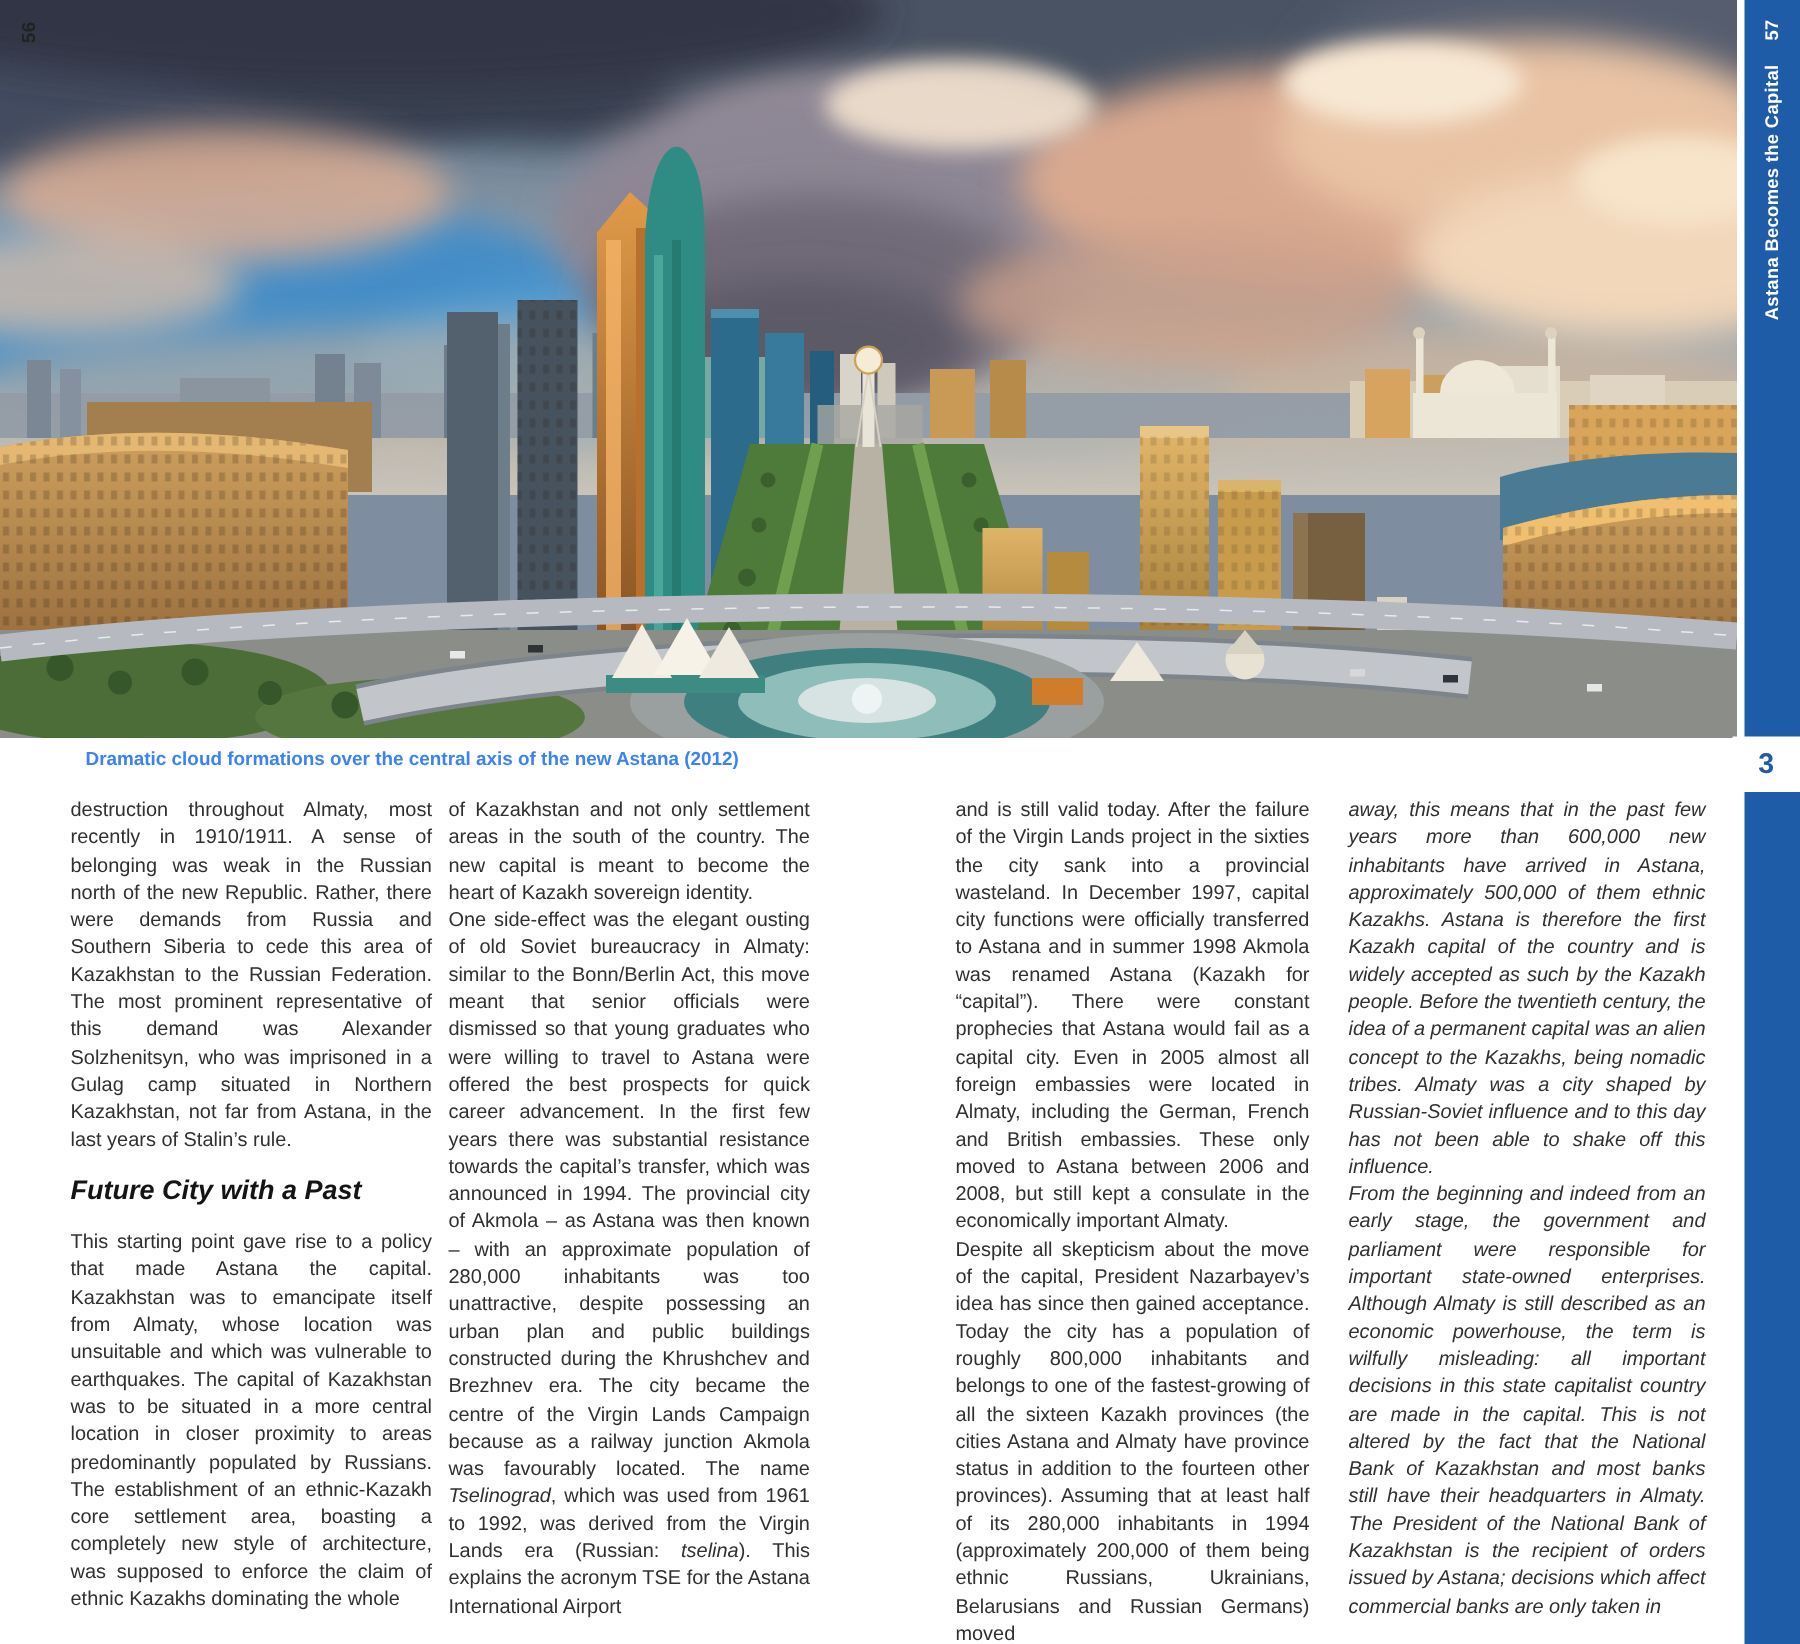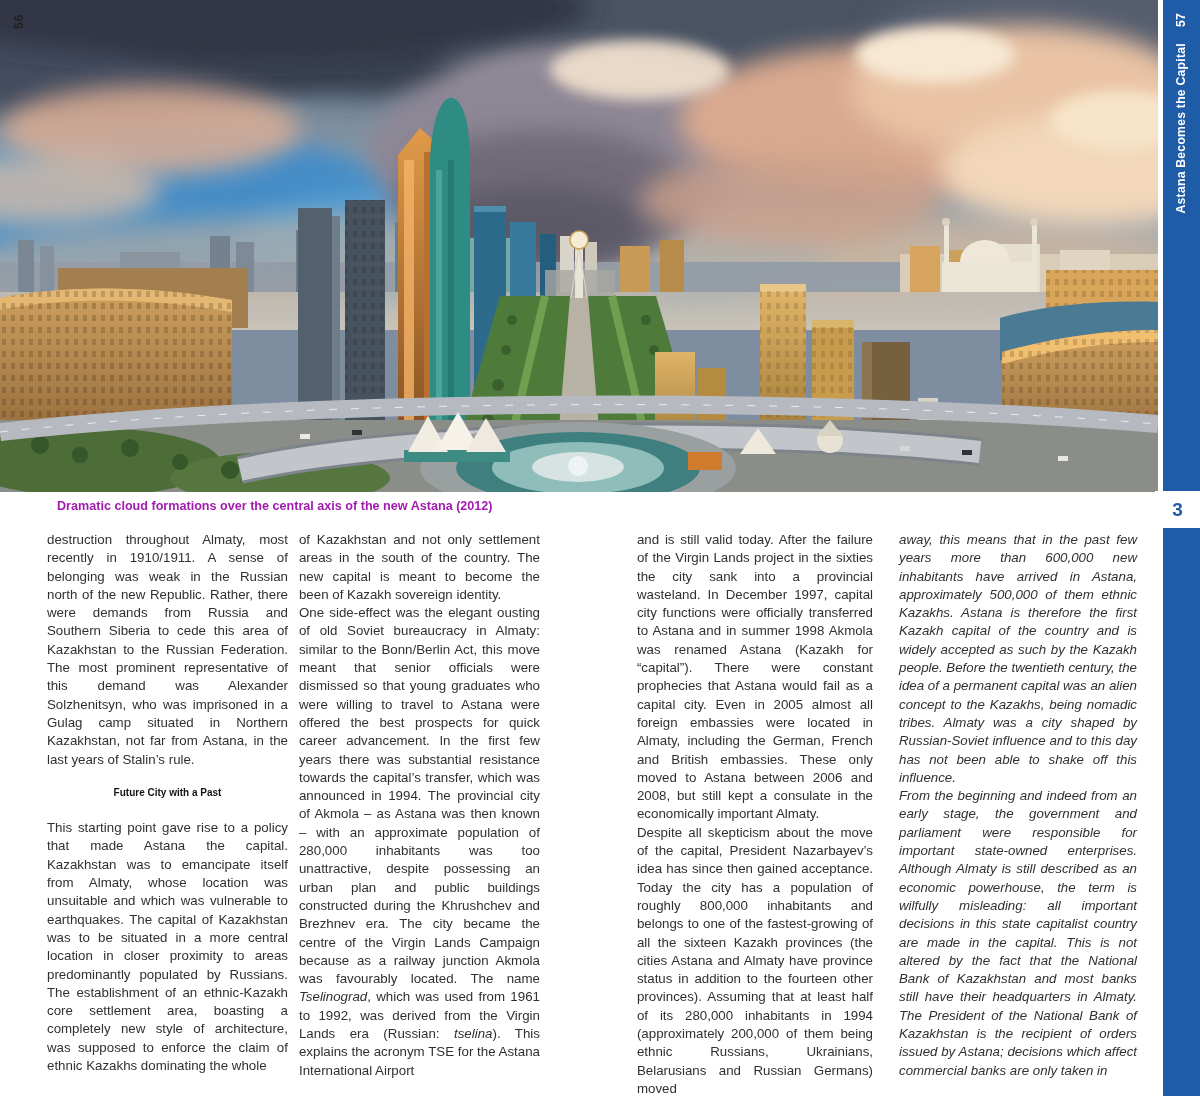--- a/index.html
+++ b/index.html
@@ -17,33 +17,33 @@
   
   .sidebar{position:absolute;left:1163px;top:0;width:37px;height:1096px;background:var(--blue,#1f5ca8);}
   .vlabel{position:absolute;top:13px;left:0;width:37px;writing-mode:vertical-rl;transform:rotate(180deg);
     color:#fff;font-weight:bold;font-size:12.2px;letter-spacing:.25px;line-height:37px;white-space:nowrap;}
   .vlabel .vtitle{margin-inline-end:16px;}
   .chapter-tab{position:absolute;left:1155px;top:491px;width:45px;height:37px;background:#fff;
     display:flex;align-items:center;justify-content:center;}
   .chapter-num{color:var(--blue,#1f5ca8);font-weight:bold;font-size:19px;}
 
   
-  .caption{position:absolute;left:57px;top:499px;font-size:12.6px;font-weight:bold;color:#a21caf;}
+  .caption{position:absolute;left:57px;top:499px;font-size:12.6px;font-weight:bold;color:#3b82f6;}
 
   
   .columns{position:absolute;left:47px;top:531px;width:1090px;display:flex;}
   .col{text-align:justify;color:#303030;font-size:13.3px;line-height:18.3px;hyphens:auto;}
   .col-1{width:245px;margin-right:11px;}
   .col-2{width:245px;margin-right:97px;}
   .col-3{width:240px;margin-right:26px;}
   .col-4{width:242px;font-style:italic;}
   .col p{margin:0;}
   .col em{}
-  .col-heading{font-size:10px;font-weight:bold;color:#141414;margin:15px 0 17px;text-align:center;
-    font-family:"Liberation Sans",sans-serif;}
+  .col-heading{font-size:18px;font-weight:bold;color:#141414;margin:15px 0 17px;text-align:left;
+    font-family:"Liberation Sans",sans-serif;font-style:italic;}
 </style>
 </head>
 <body>
 
 <div class="page">
 
   <div class="photo">
     <svg width="1158" height="492" viewBox="0 0 1158 492" xmlns="http://www.w3.org/2000/svg">
       <defs>
         <linearGradient id="skyG" x1="0" y1="0" x2="0" y2="1">
@@ -249,21 +249,21 @@
 
   <div class="caption">Dramatic cloud formations over the central axis of the new Astana (2012)</div>
 
   <div class="columns">
     <div class="col col-1">
         <p><span>destruction throughout Almaty, most recently in 1910/1911. A sense of belonging was weak in the Russian north of the new Republic. Rather, there were demands from Russia and Southern Siberia to cede this area of Kazakhstan to the Russian Federation. The most prominent representative of this demand was Alexander Solzhenitsyn, who was imprisoned in a Gulag camp situated in Northern Kazakhstan, not far from Astana, in the last years of Stalin’s rule.</span></p>
         <h2 class="col-heading">Future City with a Past</h2>
         <p><span>This starting point gave rise to a policy that made Astana the capital. Kazakhstan was to emancipate itself from Almaty, whose location was unsuitable and which was vulnerable to earthquakes. The capital of Kazakhstan was to be situated in a more central location in closer proximity to areas predominantly populated by Russians. The establishment of an ethnic-Kazakh core settlement area, boasting a completely new style of architecture, was supposed to enforce the claim of ethnic Kazakhs dominating the whole</span></p>
       </div>
     <div class="col col-2">
-        <p><span>of Kazakhstan and not only settlement areas in the south of the country. The new capital is meant to become the been of Kazakh sovereign identity.</span></p>
+        <p><span>of Kazakhstan and not only settlement areas in the south of the country. The new capital is meant to become the heart of Kazakh sovereign identity.</span></p>
         <p><span>One side-effect was the elegant ousting of old Soviet bureaucracy in Almaty: similar to the Bonn/Berlin Act, this move meant that senior officials were dismissed so that young graduates who were willing to travel to Astana were offered the best prospects for quick career advancement. In the first few years there was substantial resistance towards the capital’s transfer, which was announced in 1994. The provincial city of Akmola – as Astana was then known – with an approximate population of 280,000 inhabitants was too unattractive, despite possessing an urban plan and public buildings constructed during the Khrushchev and Brezhnev era. The city became the centre of the Virgin Lands Campaign because as a railway junction Akmola was favourably located. The name </span><em>Tselinograd</em><span>, which was used from 1961 to 1992, was derived from the Virgin Lands era (Russian: </span><em>tselina</em><span>). This explains the acronym TSE for the Astana International Airport</span></p>
       </div>
     <div class="col col-3">
         <p><span>and is still valid today. After the failure of the Virgin Lands project in the sixties the city sank into a provincial wasteland. In December 1997, capital city functions were officially transferred to Astana and in summer 1998 Akmola was renamed Astana (Kazakh for “capital”). There were constant prophecies that Astana would fail as a capital city. Even in 2005 almost all foreign embassies were located in Almaty, including the German, French and British embassies. These only moved to Astana between 2006 and 2008, but still kept a consulate in the economically important Almaty.</span></p>
         <p><span>Despite all skepticism about the move of the capital, President Nazarbayev’s idea has since then gained acceptance. Today the city has a population of roughly 800,000 inhabitants and belongs to one of the fastest-growing of all the sixteen Kazakh provinces (the cities Astana and Almaty have province status in addition to the fourteen other provinces). Assuming that at least half of its 280,000 inhabitants in 1994 (approximately 200,000 of them being ethnic Russians, Ukrainians, Belarusians and Russian Germans) moved</span></p>
       </div>
     <div class="col col-4">
         <p><span>away, this means that in the past few years more than 600,000 new inhabitants have arrived in Astana, approximately 500,000 of them ethnic Kazakhs. Astana is therefore the first Kazakh capital of the country and is widely accepted as such by the Kazakh people. Before the twentieth century, the idea of a permanent capital was an alien concept to the Kazakhs, being nomadic tribes. Almaty was a city shaped by Russian-Soviet influence and to this day has not been able to shake off this influence.</span></p>
         <p><span>From the beginning and indeed from an early stage, the government and parliament were responsible for important state-owned enterprises. Although Almaty is still described as an economic powerhouse, the term is wilfully misleading: all important decisions in this state capitalist country are made in the capital. This is not altered by the fact that the National Bank of Kazakhstan and most banks still have their headquarters in Almaty. The President of the National Bank of Kazakhstan is the recipient of orders issued by Astana; decisions which affect commercial banks are only taken in</span></p>
       </div>

